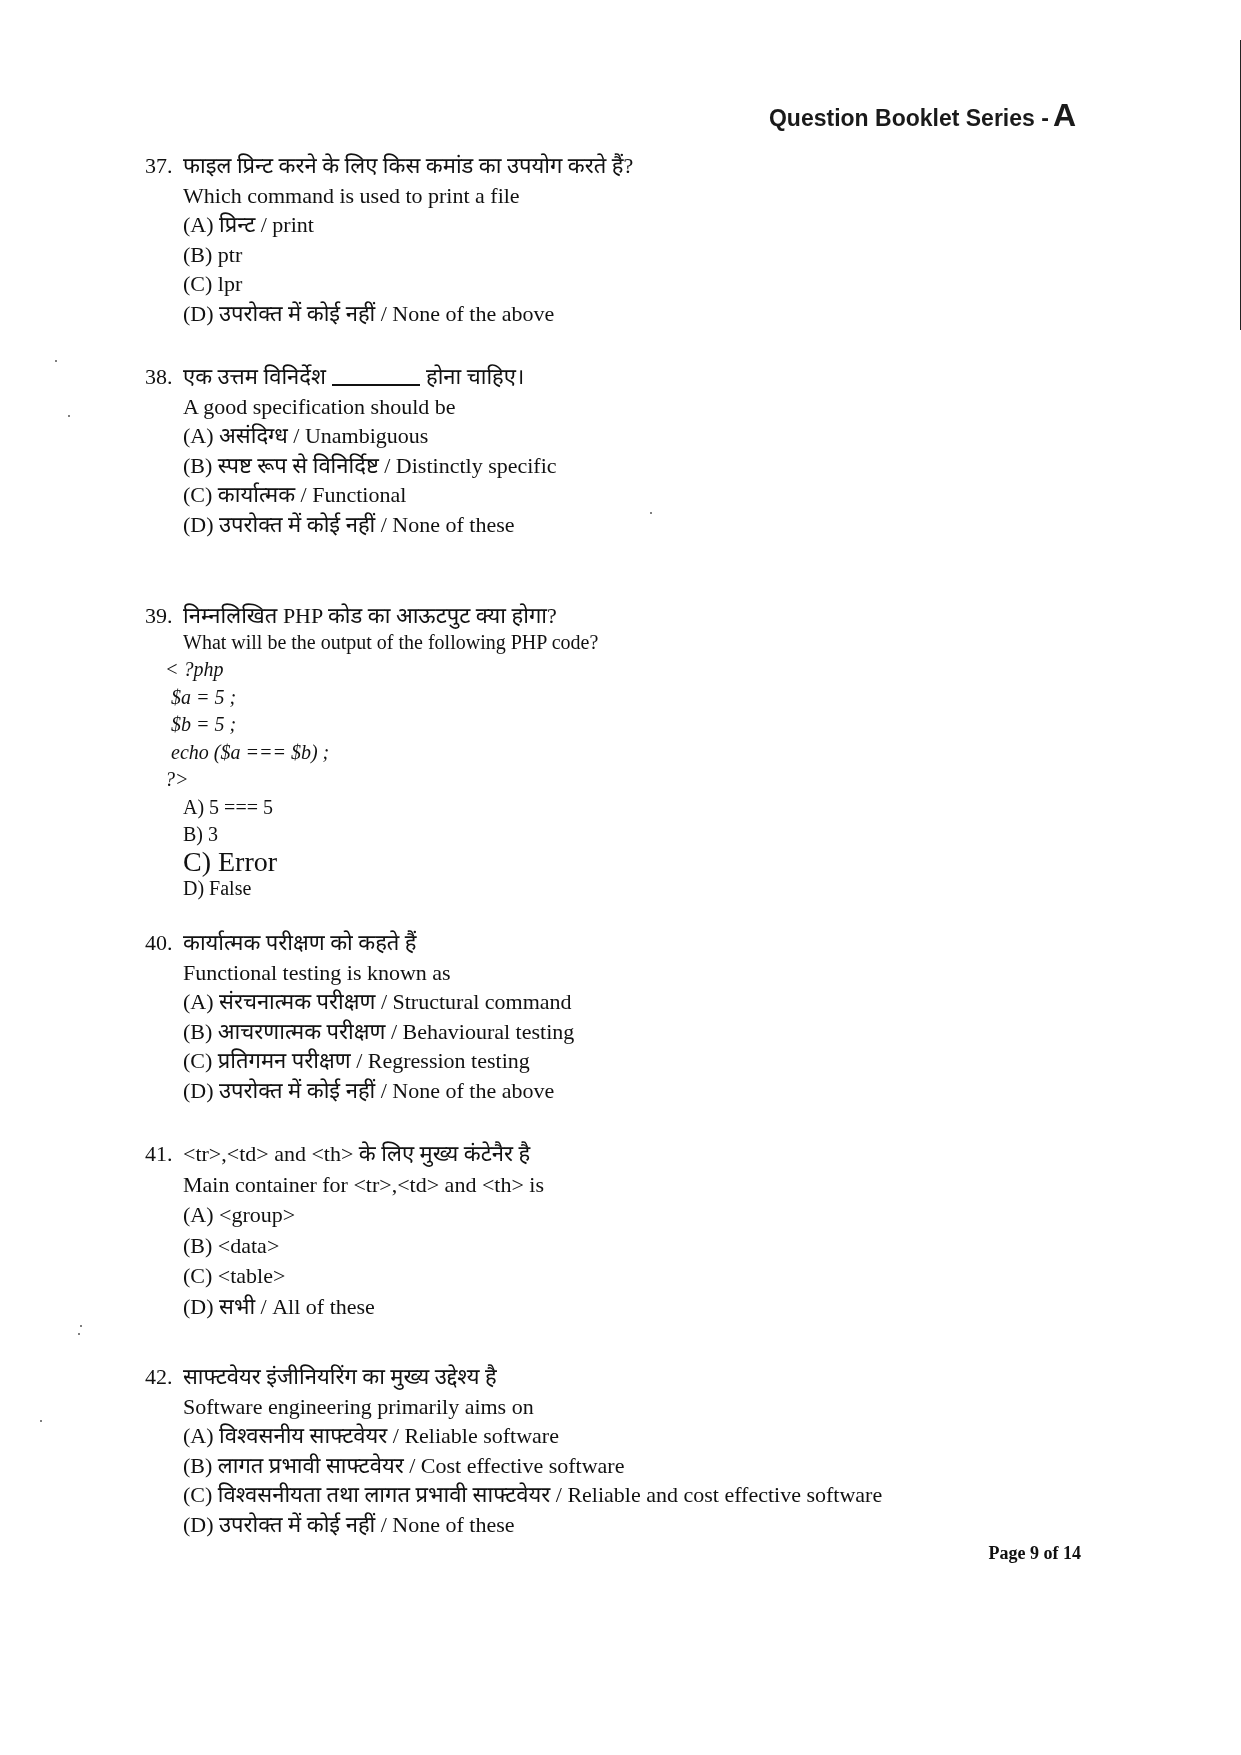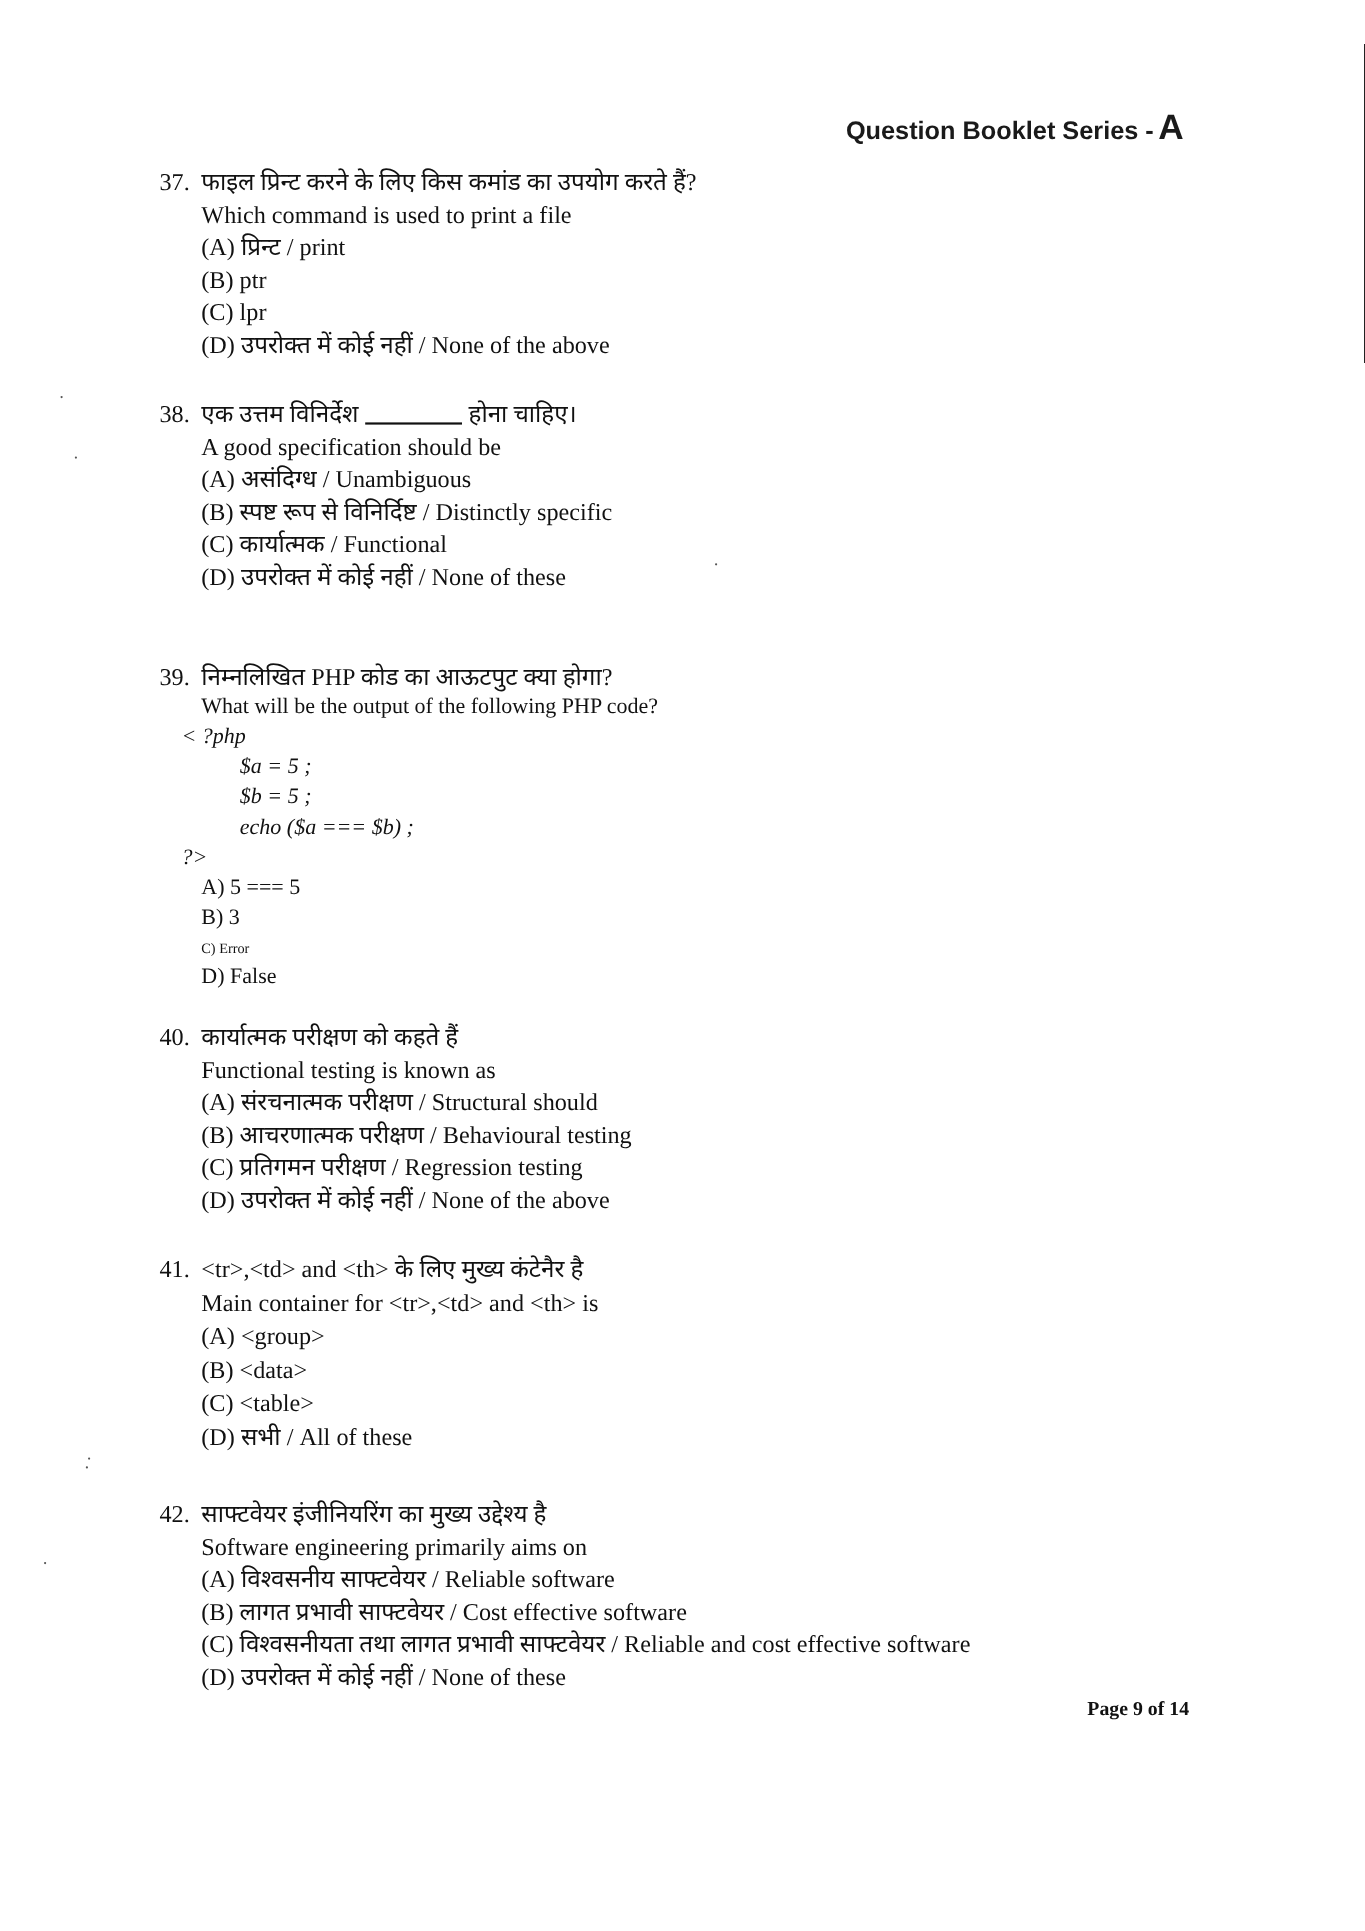--- a/index.html
+++ b/index.html
@@ -14,21 +14,21 @@
     position: absolute; right: 165px; top: 55px;
     font-family: "Liberation Sans", "DejaVu Sans", sans-serif; font-weight: bold; font-size: 23px; color: #1a1a1a; margin-top: 42px;
   }
   .header .series { font-size: 32px; margin-left: 4px; }
   .q { position: absolute; left: 145px; font-size: 22px; line-height: 29.5px; }
   .q .stem { display: flex; margin-top: 24px; }
   .q .num { width: 38px; display: inline-block; }
   .q .body { padding-left: 38px; }
   .q .opt { white-space: nowrap; }
   .code { font-style: italic; font-size: 20px; line-height: 27.5px; margin-left: -18px; }
-  .code .ind { padding-left: 6px; margin-left: 47px; }
+  .code .ind { padding-left: 6px; }
   .page-num {
     position: absolute; right: 160px; top: 1543px; font-size: 18px; font-weight: bold;
   }
   .blank { display: inline-block; width: 88px; border-bottom: 2px solid #111; margin: 0 6px; transform: translateY(-6px); }
   .speck { position: absolute; width: 2px; height: 2px; background: #555; border-radius: 1px; }
 </style>
 </head>
 <body>
 
 <div class="scanline"></div>
@@ -76,33 +76,33 @@
     <div style="font-size:20px;">What will be the output of the following PHP code?</div>
     <div class="code">
       <div>&lt; ?php</div>
       <div class="ind">$a = 5 ;</div>
       <div class="ind">$b = 5 ;</div>
       <div class="ind">echo ($a === $b) ;</div>
       <div>?&gt;</div>
     </div>
     <div class="opt" style="font-size:20px;">A) 5 === 5</div>
     <div class="opt" style="font-size:20px;">B) 3</div>
-    <div class="opt" style="font-size:13px;">C) Error</div>
+    <div class="opt" style="font-size:28px;">C) Error</div>
     <div class="opt" style="font-size:20px;">D) False</div>
   </div>
 </div>
 
 <div class="q" style="top:904px;">
   <div class="stem">
       <span class="num">40.</span>
       <span>कार्यात्मक परीक्षण को कहते हैं</span>
     </div>
   <div class="body">
     <div>Functional testing is known as</div>
-    <div class="opt">(A) संरचनात्मक परीक्षण / Structural should</div>
+    <div class="opt">(A) संरचनात्मक परीक्षण / Structural command</div>
     <div class="opt">(B) आचरणात्मक परीक्षण / Behavioural testing</div>
     <div class="opt">(C) प्रतिगमन परीक्षण / Regression testing</div>
     <div class="opt">(D) उपरोक्त में कोई नहीं / None of the above</div>
   </div>
 </div>
 
 <div class="q" style="top:1115px; line-height:30.5px;">
   <div class="stem">
       <span class="num">41.</span>
       <span>&lt;tr&gt;,&lt;td&gt; and &lt;th&gt; के लिए मुख्य कंटेनैर है</span>

